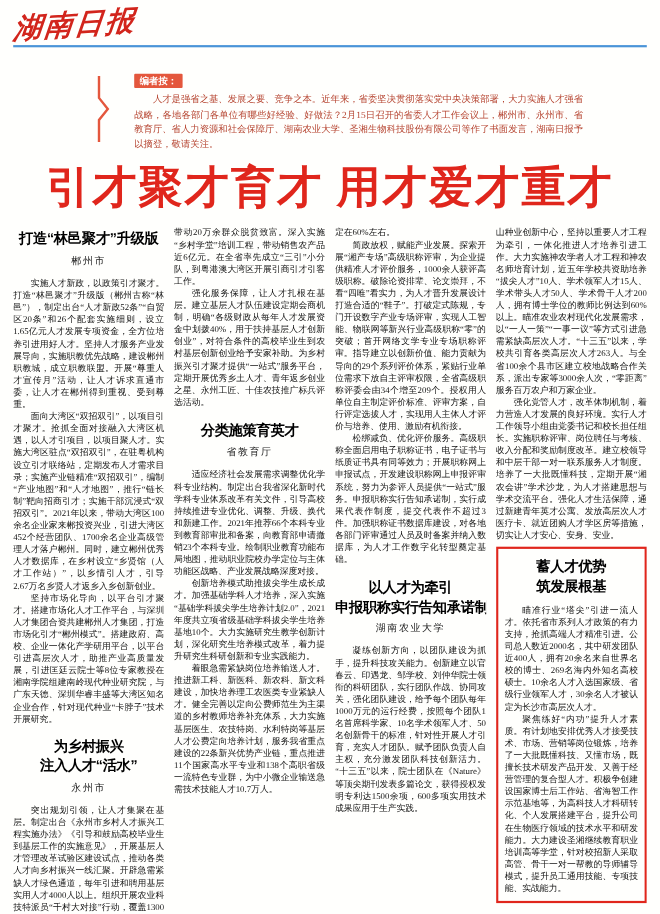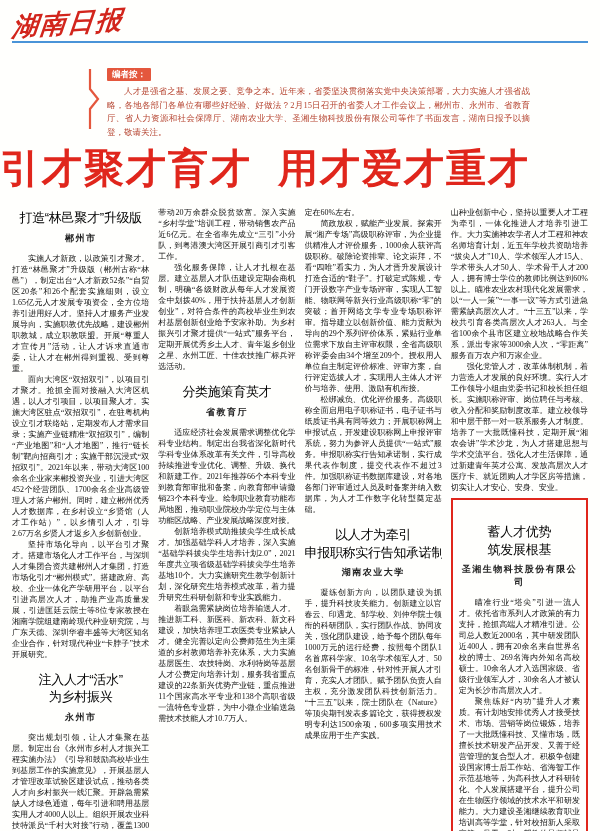--- a/index.html
+++ b/index.html
@@ -3,41 +3,41 @@
 <meta charset="utf-8">
 <style>
   *{margin:0;padding:0;box-sizing:border-box}
   html,body{background:#e9e9e9}
   body{font-family:"Liberation Serif","DejaVu Serif",serif;color:#1a1a1a}
   .page{width:600px;height:831px;margin:0 auto;background:#fffffd;overflow:hidden;position:relative}
   .masthead{padding:8px 14px 0 12px}
   .logo{display:inline-block;font-family:"DejaVu Serif",serif;font-style:italic;font-weight:bold;
         font-size:26px;color:#d2251c;transform:rotate(-4deg) skewX(-10deg);letter-spacing:2px;line-height:30px}
   .blue-rule{height:2px;background:var(--blue-rule,#4a94d8);margin:3px 12px 0 12px}
-  .note-wrap{margin:20px 70px 0 88px;display:flex;gap:7px}
+  .note-wrap{margin:20px 70px 0 88px;display:flex;gap:22px}
   .note-deco{flex:0 0 12px;padding-top:6px}
   .note-body{flex:1}
   .note-label{display:inline-block;background:var(--note-orange,#e4573d);color:#fff;
               font-family:"Liberation Sans","DejaVu Sans",sans-serif;font-weight:bold;
               font-size:8.5px;line-height:13px;padding:0 5px;border-radius:1px;margin-bottom:4px}
   .note-text{font-size:8.5px;line-height:13.5px;color:#b5432f;text-align:justify;text-indent:2em}
-  .headline{font-family:Liberation Mono, monospace;
+  .headline{text-align:center;font-family:Liberation Serif, serif;
             font-weight:900;font-size:40px;line-height:46px;color:var(--accent-red,#e0261c);
             letter-spacing:2px;margin-top:10px}
   .article-columns{display:flex;gap:9px;padding:12px 12px 0 12px;height:642px;overflow:hidden}
   .col{flex:1 1 0;min-width:0;overflow:hidden}
   .art-para{font-size:8px;line-height:11px;text-align:justify;text-indent:2em;color:#111}
   .art-para.noindent{text-indent:0}
   .art-head{text-align:center;margin:11px 0 8px}
   .art-head:first-child{margin-top:2px}
-  .art-title{font-family:"Liberation Sans","DejaVu Sans",sans-serif;font-weight:normal;
+  .art-title{font-family:"Liberation Sans","DejaVu Sans",sans-serif;font-weight:bold;
              font-size:13px;line-height:17.5px;letter-spacing:-0.3px;color:#000;white-space:nowrap}
-  .art-byline{font-size:9px;font-weight:bold;margin-top:5px;letter-spacing:1.5px;color:#222}
+  .art-byline{font-size:9px;font-weight:normal;margin-top:5px;letter-spacing:1.5px;color:#222}
   .red-box{border:2px solid var(--accent-red,#e0261c);padding:3px 6px 6px 6px;margin-top:5px}
-  .red-box .art-head:first-child{margin-top:20px}
+  .red-box .art-head:first-child{margin-top:4px}
 </style>
 </head>
 <body>
 
 <div class="page">
 
   <div class="masthead">
     <span class="logo">湖南日报</span>
   </div>
   <div class="blue-rule"></div>
@@ -59,22 +59,22 @@
   <div class="article-columns">
       <div class="col">
         <div class="art-head">
           <div class="art-title">打造“林邑聚才”升级版</div>
           <div class="art-byline">郴州市</div>
         </div>
         <div class="art-para">实施人才新政，以政策引才聚才。打造“林邑聚才”升级版（郴州古称“林邑”），制定出台“人才新政52条”“自贸区20条”和26个配套实施细则，设立1.65亿元人才发展专项资金，全方位培养引进用好人才。坚持人才服务产业发展导向，实施职教优先战略，建设郴州职教城，成立职教联盟。开展“尊重人才宣传月”活动，让人才诉求直通市委，让人才在郴州得到重视、受到尊重。</div>
         <div class="art-para">面向大湾区“双招双引”，以项目引才聚才。抢抓全面对接融入大湾区机遇，以人才引项目，以项目聚人才。实施大湾区驻点“双招双引”，在驻粤机构设立引才联络站，定期发布人才需求目录；实施产业链精准“双招双引”，编制“产业地图”和“人才地图”，推行“链长制”靶向招商引才；实施干部沉浸式“双招双引”。2021年以来，带动大湾区100余名企业家来郴投资兴业，引进大湾区452个经营团队、1700余名企业高级管理人才落户郴州。同时，建立郴州优秀人才数据库，在乡村设立“乡贤馆（人才工作站）”，以乡情引人才，引导2.67万名乡贤人才返乡入乡创新创业。</div>
         <div class="art-para">坚持市场化导向，以平台引才聚才。搭建市场化人才工作平台，与深圳人才集团合资共建郴州人才集团，打造市场化引才“郴州模式”。搭建政府、高校、企业一体化产学研用平台，以平台引进高层次人才，助推产业高质量发展，引进匡廷云院士等8位专家教授在湘南学院组建南岭现代种业研究院，与广东天德、深圳华睿丰盛等大湾区知名企业合作，针对现代种业“卡脖子”技术开展研究。</div>
         <div class="art-head">
+          <div class="art-title">为乡村振兴</div>
           <div class="art-title">注入人才“活水”</div>
-          <div class="art-title">为乡村振兴</div>
           <div class="art-byline">永州市</div>
         </div>
         <div class="art-para">突出规划引领，让人才集聚在基层。制定出台《永州市乡村人才振兴工程实施办法》《引导和鼓励高校毕业生到基层工作的实施意见》，开展基层人才管理改革试验区建设试点，推动各类人才向乡村振兴一线汇聚。开辟急需紧缺人才绿色通道，每年引进和聘用基层实用人才4000人以上。组织开展农业科技特派员“千村大对接”行动，覆盖1300多个乡村产业。与省农科院建立合作伙伴关系，与湖南科技学院共建乡村振兴研究院。举办全国“ACA可控农业与乡村振兴”大会，康绍忠、罗锡文、柏连阳等院士专家为永州乡村振兴献策开方。</div>
       </div>
       <div class="col">
         <div class="art-para noindent">带动20万余群众脱贫致富。深入实施“乡村学堂”培训工程，带动销售农产品近6亿元。在全省率先成立“三引”小分队，到粤港澳大湾区开展引商引才引客工作。</div>
         <div class="art-para">强化服务保障，让人才扎根在基层。建立基层人才队伍建设定期会商机制，明确“各级财政从每年人才发展资金中划拨40%，用于扶持基层人才创新创业”，对符合条件的高校毕业生到农村基层创新创业给予安家补助。为乡村振兴引才聚才提供“一站式”服务平台，定期开展优秀乡土人才、青年返乡创业之星、永州工匠、十佳农技推广标兵评选活动。</div>
         <div class="art-head">
           <div class="art-title">分类施策育英才</div>
           <div class="art-byline">省教育厅</div>
@@ -94,21 +94,20 @@
         </div>
         <div class="art-para">凝练创新方向，以团队建设为抓手，提升科技攻关能力。创新建立以官春云、印遇龙、邹学校、刘仲华院士领衔的科研团队，实行团队作战、协同攻关，强化团队建设，给予每个团队每年1000万元的运行经费，按照每个团队1名首席科学家、10名学术领军人才、50名创新骨干的标准，针对性开展人才引育，充实人才团队。赋予团队负责人自主权，充分激发团队科技创新活力。“十三五”以来，院士团队在《Nature》等顶尖期刊发表多篇论文，获得授权发明专利达1500余项，600多项实用技术成果应用于生产实践。</div>
       </div>
       <div class="col">
         <div class="art-para noindent">山种业创新中心，坚持以重要人才工程为牵引，一体化推进人才培养引进工作。大力实施神农学者人才工程和神农名师培育计划，近五年学校共资助培养“拔尖人才”10人、学术领军人才15人、学术带头人才50人、学术骨干人才200人，拥有博士学位的教师比例达到60%以上。瞄准农业农村现代化发展需求，以“一人一策”“一事一议”等方式引进急需紧缺高层次人才。“十三五”以来，学校共引育各类高层次人才263人。与全省100余个县市区建立校地战略合作关系，派出专家等3000余人次，“零距离”服务百万农户和万家企业。</div>
         <div class="art-para">强化党管人才，改革体制机制，着力营造人才发展的良好环境。实行人才工作领导小组由党委书记和校长担任组长。实施职称评审、岗位聘任与考核、收入分配和奖励制度改革。建立校领导和中层干部一对一联系服务人才制度。培养了一大批既懂科技，定期开展“湘农会讲”学术沙龙，为人才搭建思想与学术交流平台。强化人才生活保障，通过新建青年英才公寓、发放高层次人才医疗卡、就近团购人才学区房等措施，切实让人才安心、安身、安业。</div>
         <div class="red-box">
           <div class="art-head">
             <div class="art-title">蓄人才优势</div>
             <div class="art-title">筑发展根基</div>
-            <div class="art-byline">圣湘生物科技股份有限公司</div>
           </div>
           <div class="art-para">瞄准行业“塔尖”引进一流人才。依托省市系列人才政策的有力支持，抢抓高端人才精准引进。公司总人数近2000名，其中研发团队近400人，拥有20余名来自世界名校的博士、269名海内外知名高校硕士。10余名人才入选国家级、省级行业领军人才，30余名人才被认定为长沙市高层次人才。</div>
           <div class="art-para">聚焦练好“内功”提升人才素质。有计划地安排优秀人才接受技术、市场、营销等岗位锻炼，培养了一大批既懂科技、又懂市场，既擅长技术研发产品开发、又善于经营管理的复合型人才。积极争创建设国家博士后工作站、省海智工作示范基地等，为高科技人才科研转化、个人发展搭建平台，提升公司在生物医疗领域的技术水平和研发能力。大力建设圣湘继续教育职业培训高等学堂，针对校招新人采取高管、骨干一对一帮教的导师辅导模式，提升员工通用技能、专项技能、实战能力。</div>
         </div>
       </div>
     </div>
 
 </div>
 
 </body></html>

